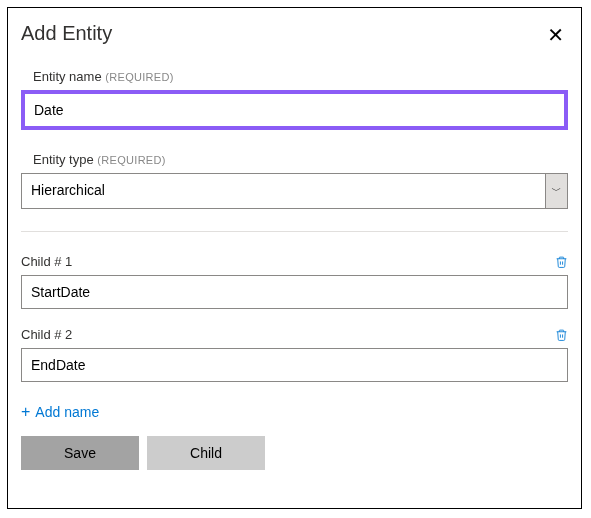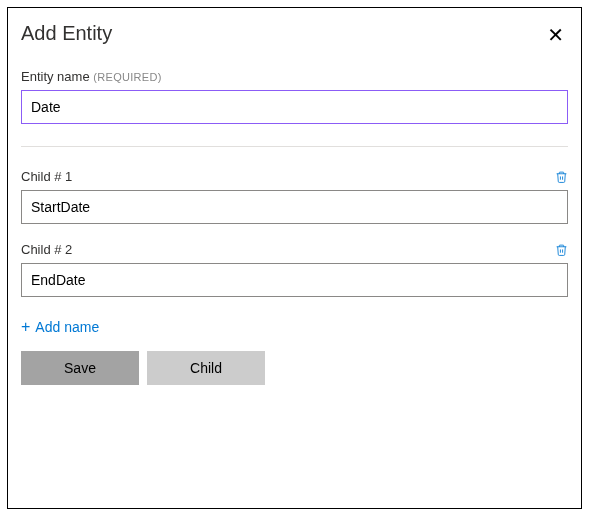--- a/index.html
+++ b/index.html
@@ -32,29 +32,30 @@
       cursor: pointer;
       font-weight: 300;
       padding: 0 4px;
     }
     .field-group { margin-bottom: 22px; }
     .label {
       font-size: 13px;
       color: #323130;
       margin-bottom: 6px;
       display: block;
+      margin-left: 12px;
     }
     .req {
       color: #888;
       font-size: 11px;
       letter-spacing: 0.3px;
     }
     .text-input {
       width: 100%;
-      border: 1px solid #8b5cf6;
+      border: 4px solid #8b5cf6;
       padding: 8px 9px;
       font-size: 14px;
       font-family: inherit;
       outline: none;
     }
     .select-wrap {
       display: flex;
       border: 1px solid #8a8886;
       width: 100%;
       height: 36px;
@@ -137,20 +138,30 @@
   </div>
 
   <div class="field-group">
     <label class="label">
       <span>Entity name</span>
       <span class="req">(REQUIRED)</span>
     </label>
     <input class="text-input" type="text" value="Date" style="">
   </div>
 
+  <div class="field-group">
+    <label class="label">
+      <span>Entity type</span>
+      <span class="req">(REQUIRED)</span>
+    </label>
+    <div class="select-wrap">
+      <div class="select-value">Hierarchical</div>
+      <div class="select-arrow">﹀</div>
+    </div>
+  </div>
 
   <hr class="divider">
 
   <div class="child-row">
     <div class="child-label-row">
       <span class="child-label">Child # 1</span>
       <span class="trash">
         <svg viewBox="0 0 24 24" fill="none" stroke="currentColor" stroke-width="1.6">
           <path d="M3 6h18M8 6V4a1 1 0 011-1h6a1 1 0 011 1v2M19 6l-1 14a2 2 0 01-2 2H8a2 2 0 01-2-2L5 6M10 11v6M14 11v6"></path>
         </svg>

